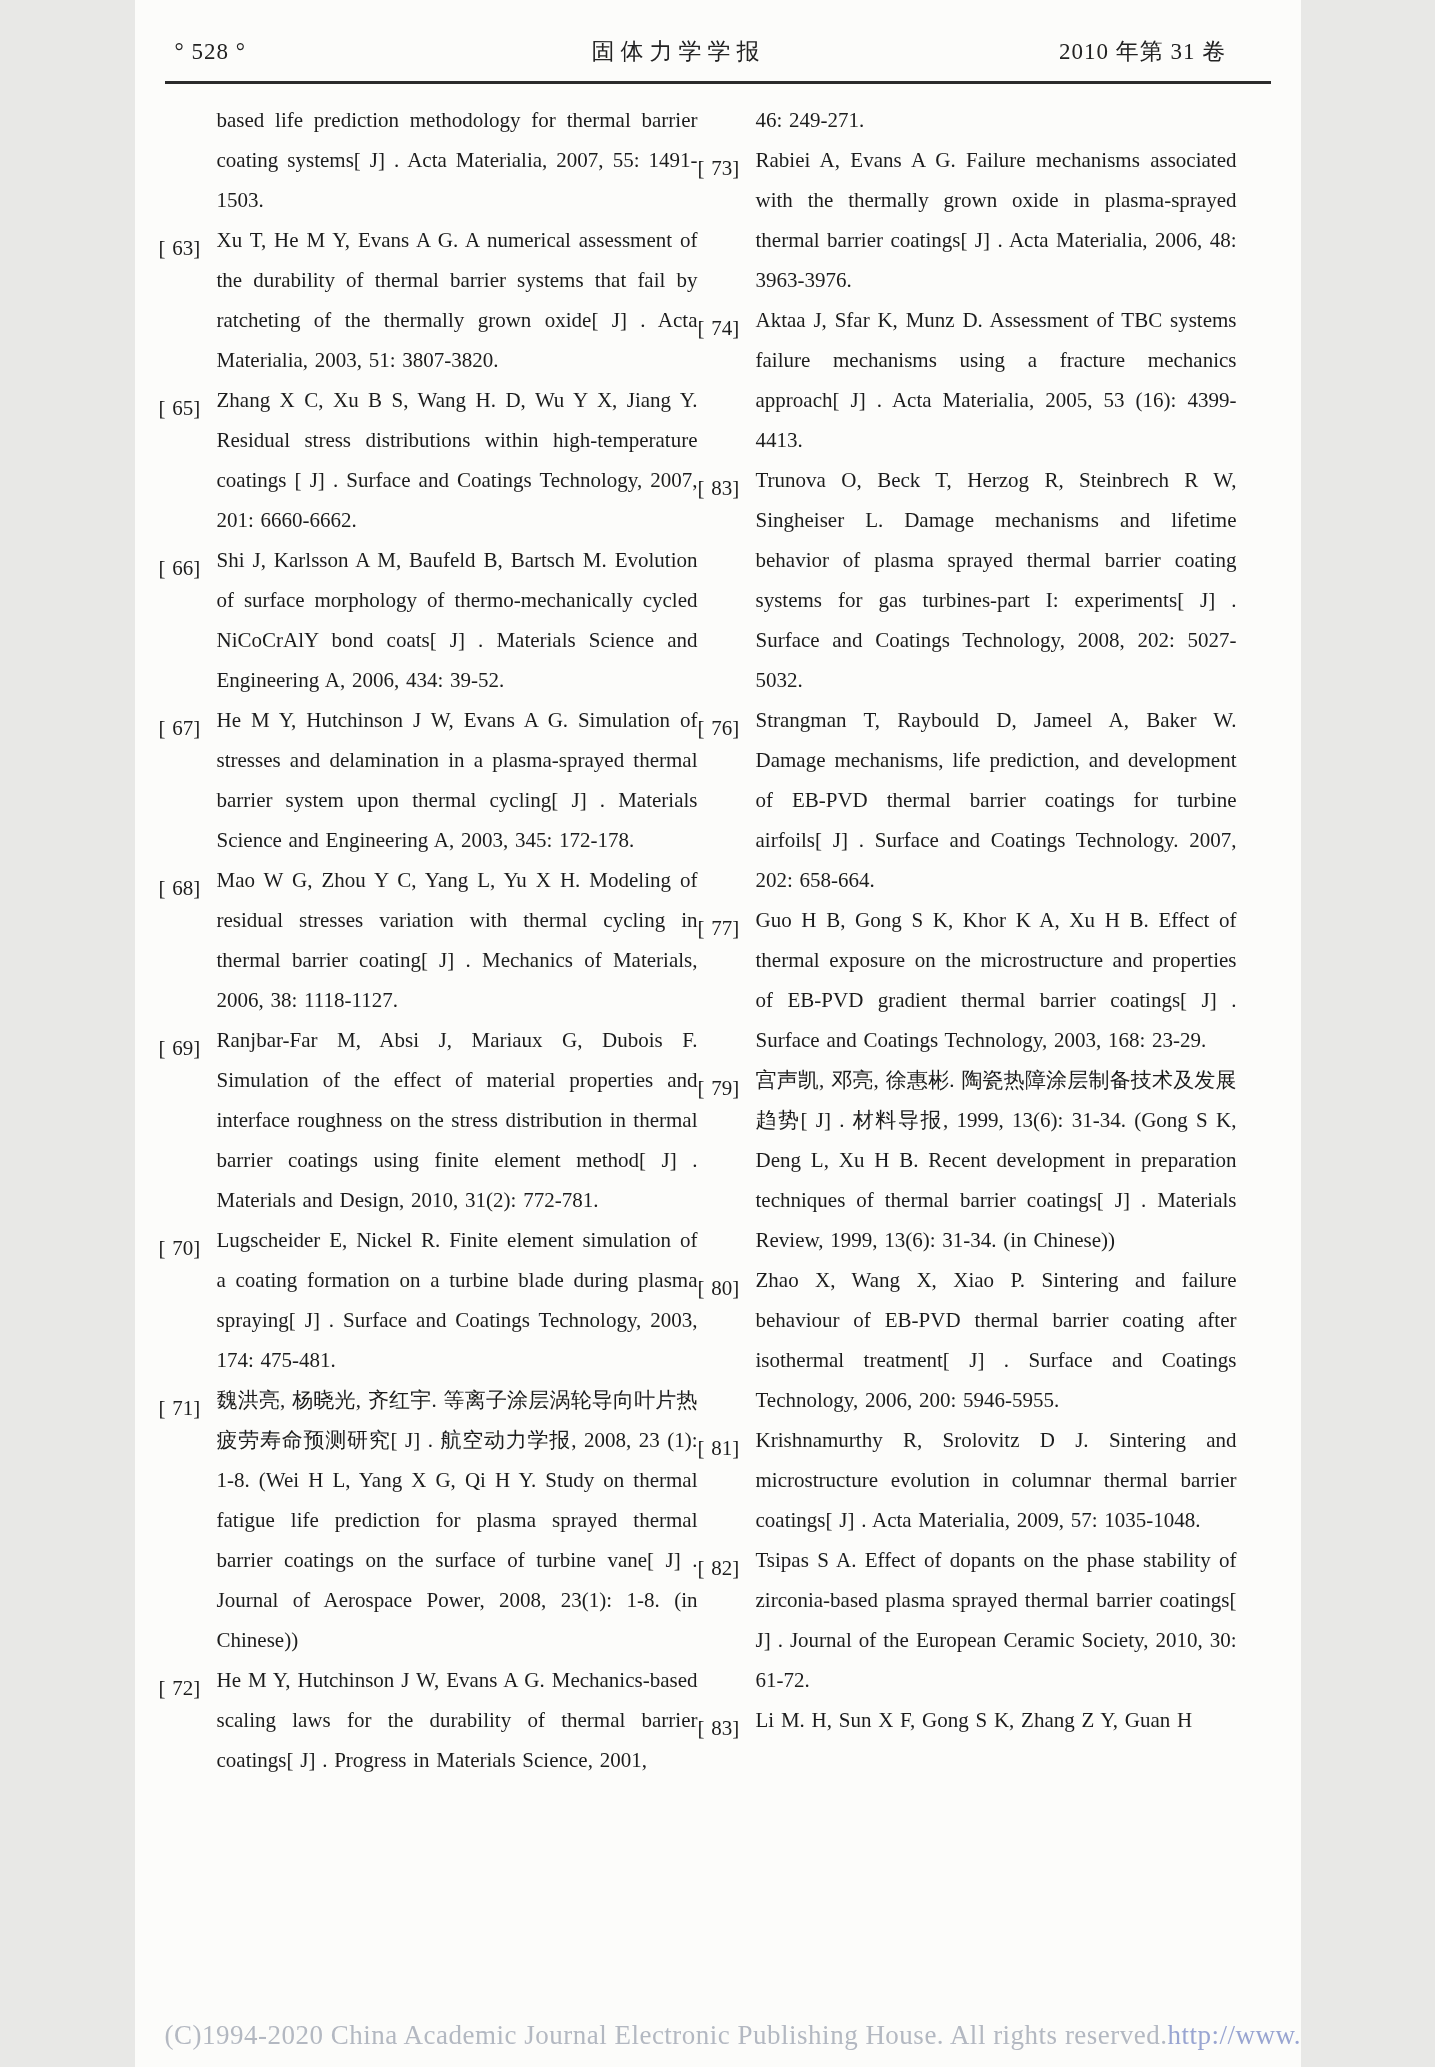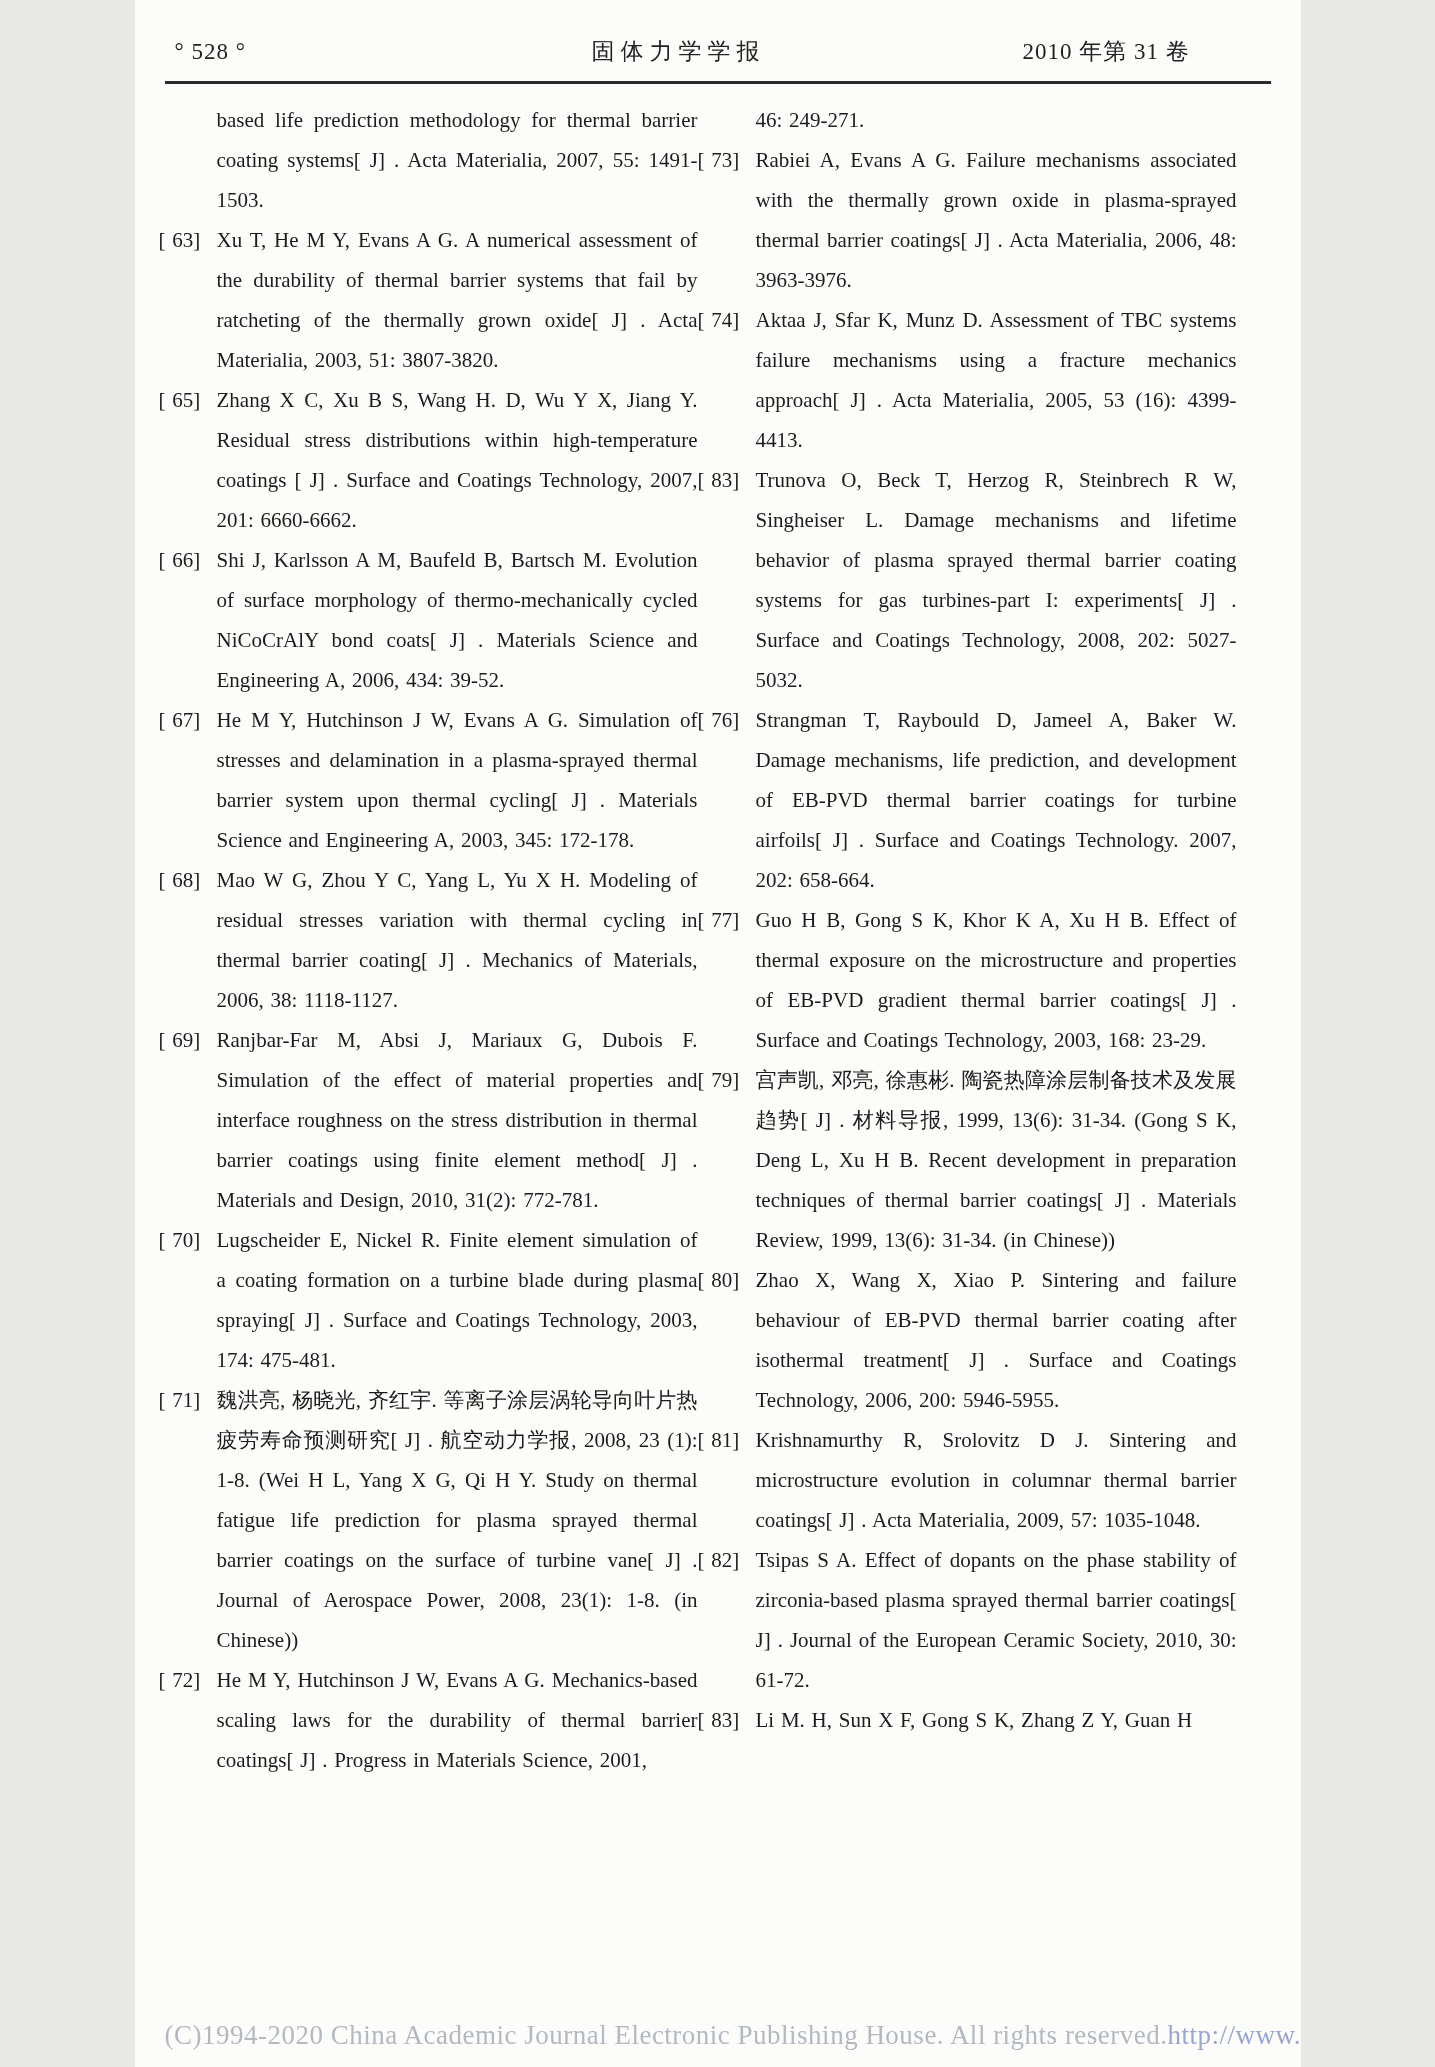--- a/index.html
+++ b/index.html
@@ -16,21 +16,21 @@
   }
   .page-header {
     display: flex;
     align-items: baseline;
     padding: 36px 38px 0 40px;
     font-size: 23px;
     color: #222;
   }
   .page-header .pg { width: 160px; letter-spacing: 1px; }
   .page-header .journal { flex: 1; text-align: center; letter-spacing: 6px; }
-  .page-header .issue { width: 240px; text-align: left; letter-spacing: 1px; }
+  .page-header .issue { width: 240px; text-align: center; letter-spacing: 1px; }
   .header-rule {
     margin: 14px 30px 0 30px;
     border-top: 3px solid #2b2b2b;
     height: 0;
   }
   .columns {
     display: flex;
     padding: 16px 64px 0 24px;
   }
   .column { flex: 1; min-width: 0; }
@@ -38,21 +38,21 @@
     position: relative;
     padding-left: 58px;
     font-size: 21px;
     line-height: 40px;
     text-align: justify;
     word-spacing: 1.5px;
   }
   .ref-label {
     position: absolute;
     left: 0;
-    top: 0;
+    top: 8px;
     white-space: pre;
   }
   .watermark {
     position: absolute;
     left: 0;
     right: 0;
     bottom: 16px;
     display: flex;
     justify-content: space-between;
     align-items: baseline;

